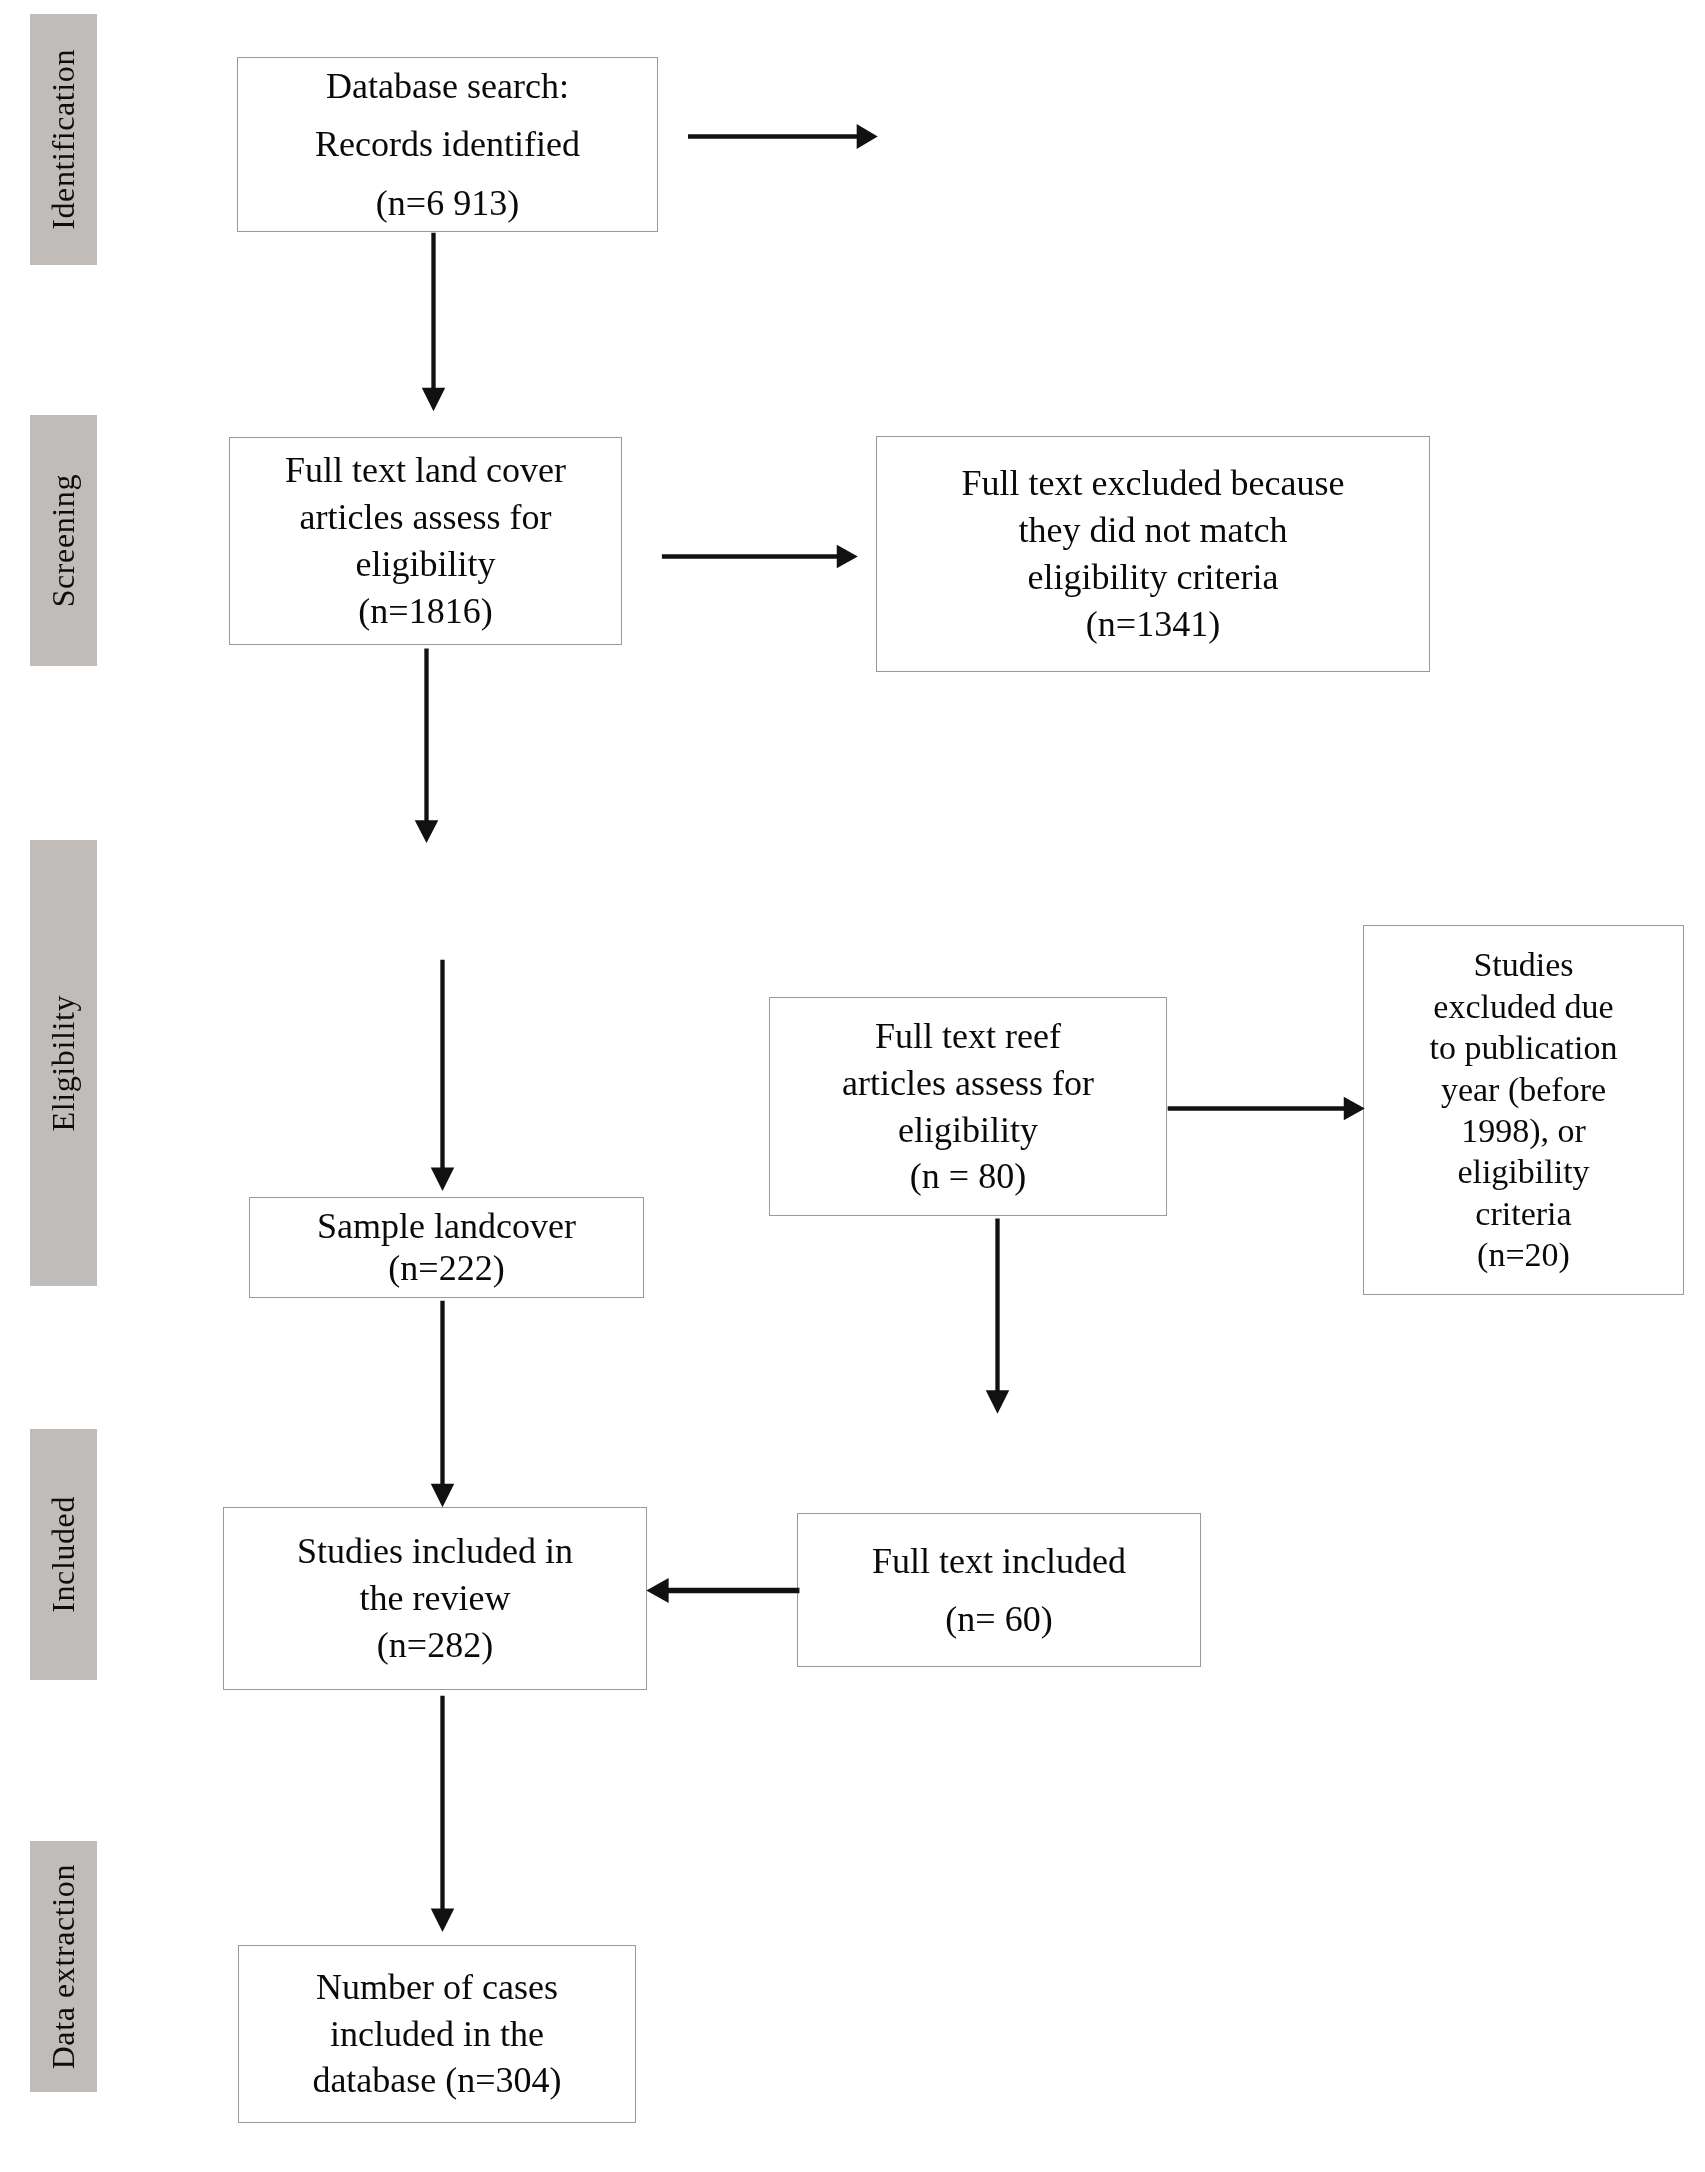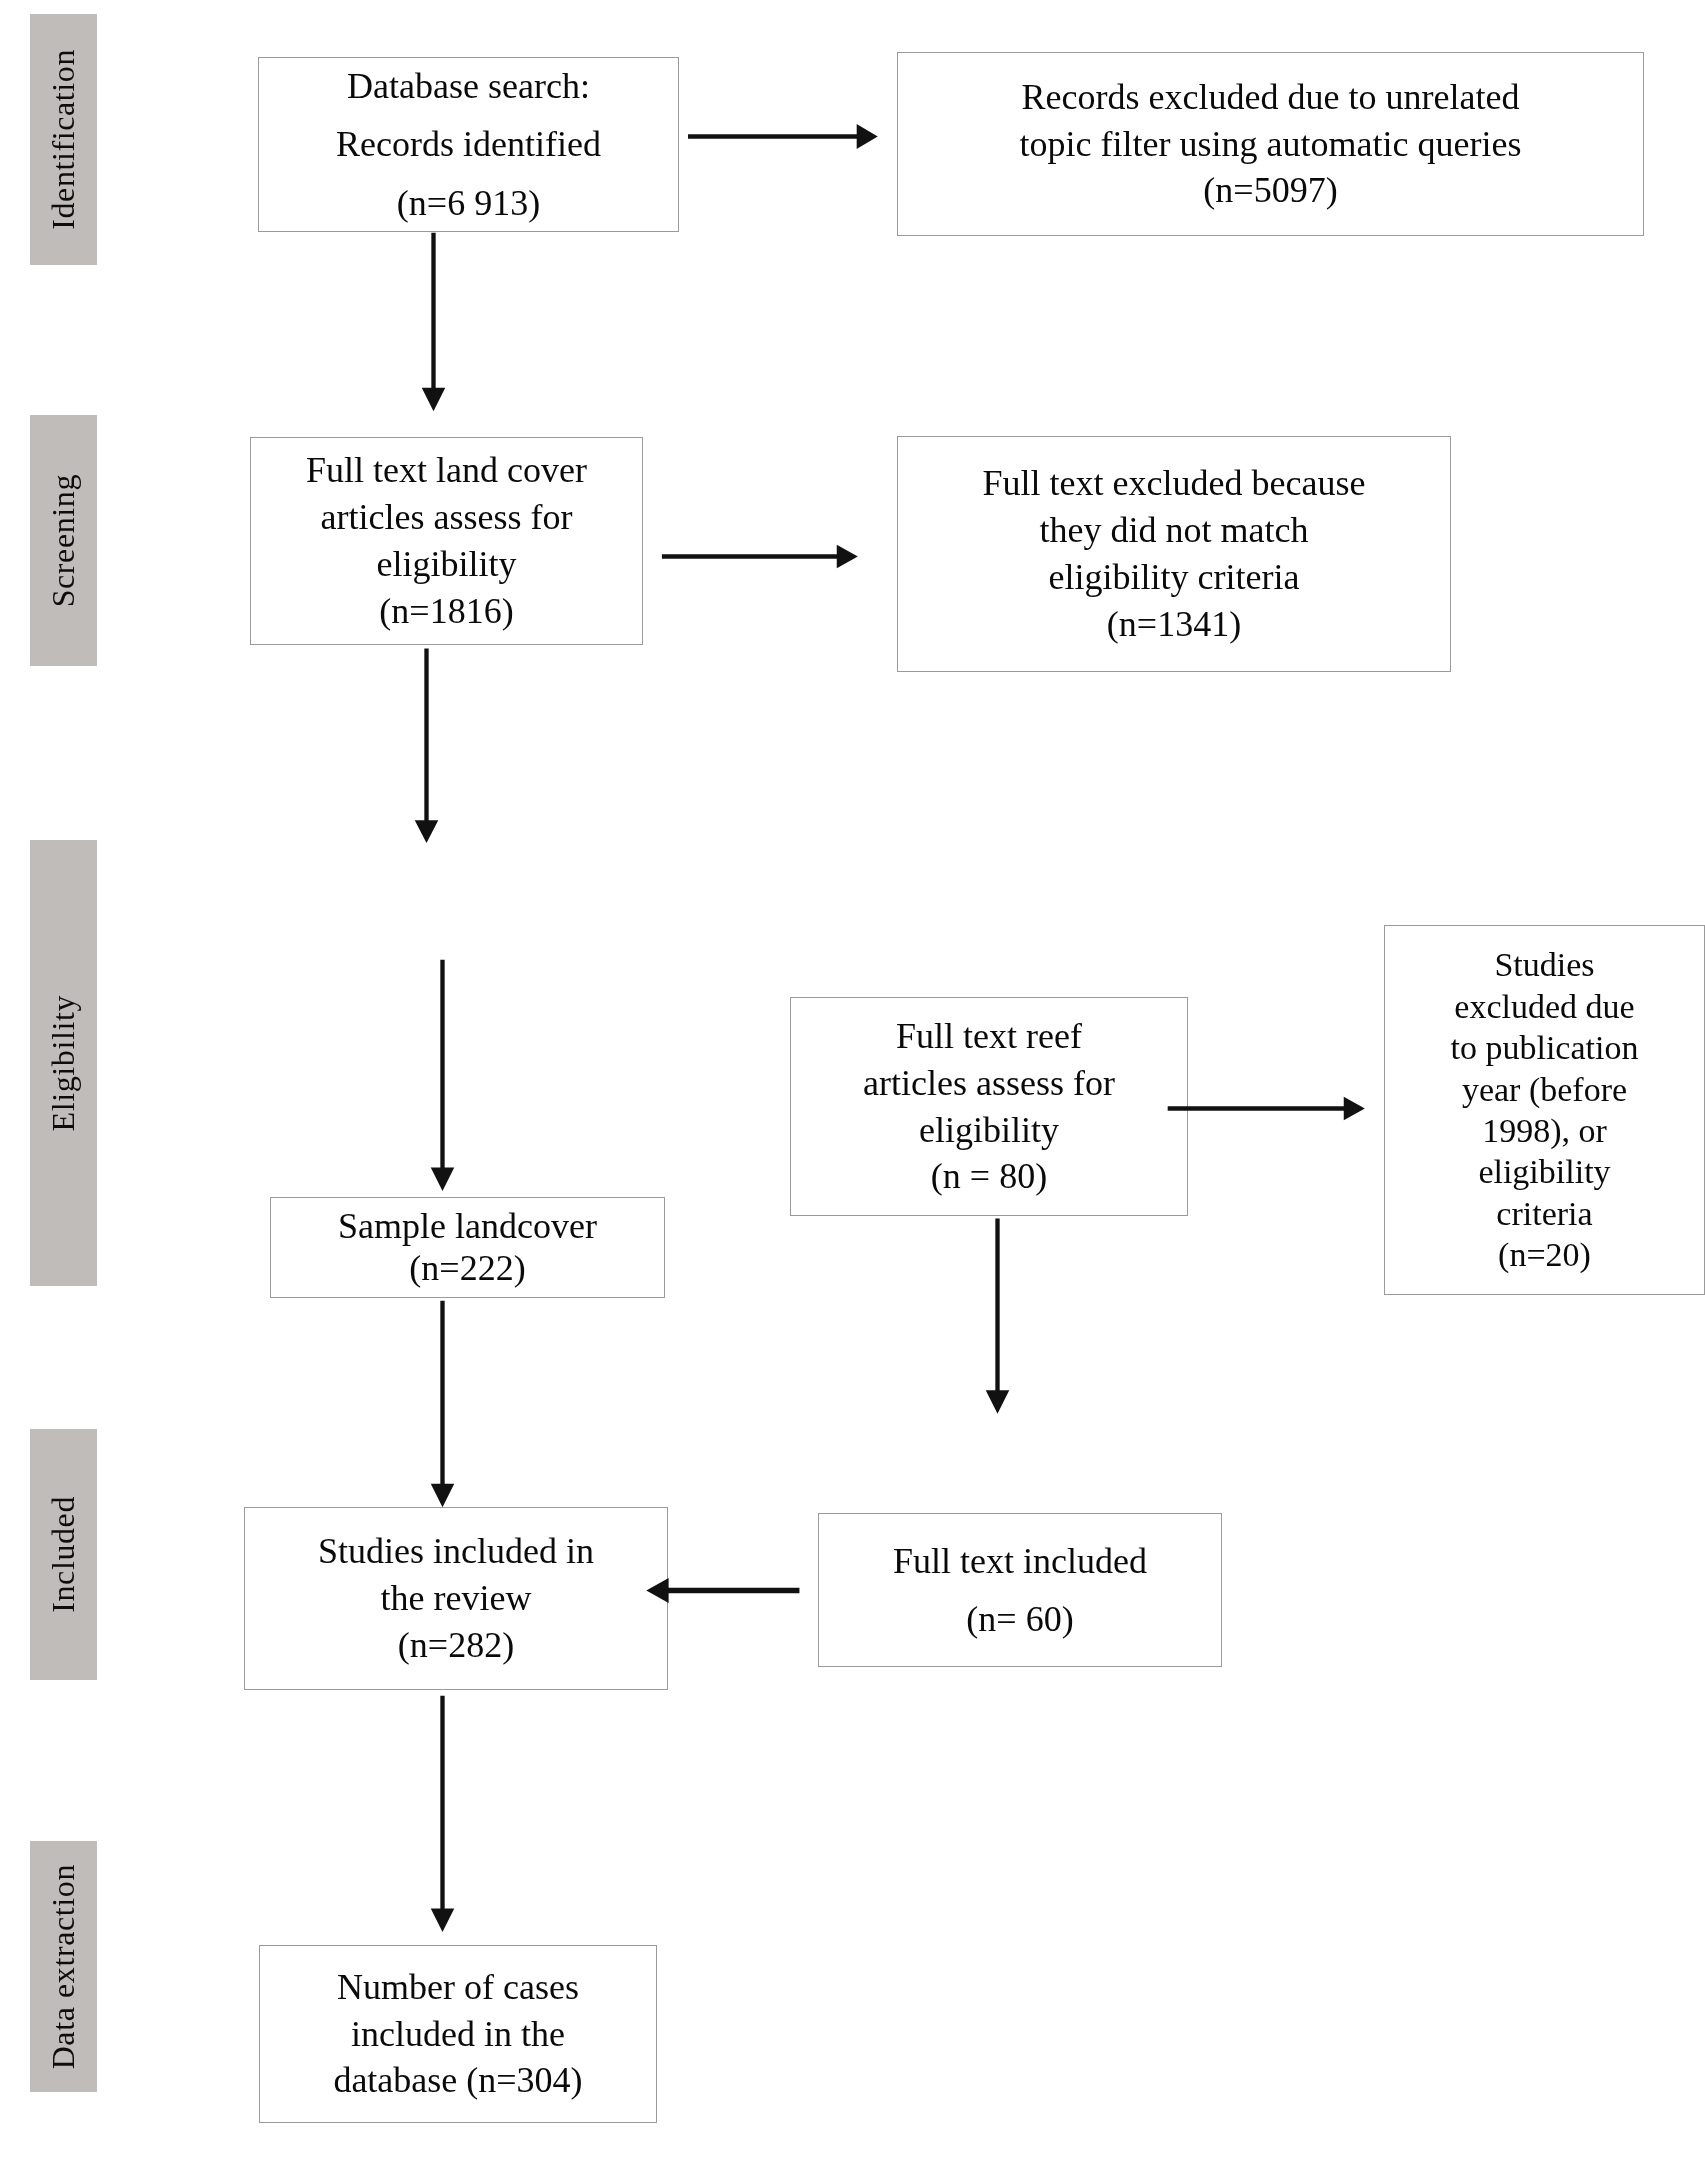--- a/index.html
+++ b/index.html
@@ -40,21 +40,20 @@
   .flow-box {
     position: absolute;
     box-sizing: border-box;
     background: #ffffff;
     border: 1.9px solid #9a9a9a;
     display: flex;
     align-items: center;
     justify-content: center;
     text-align: center;
     padding: 3.7px 6.2px;
-    margin-left: 21px;
   }
   .flow-box .box-text {
     font-size: 36px;
     line-height: 1.30;
     color: #0a0a0a;
     white-space: pre-line;
     font-family: "Liberation Serif", "DejaVu Serif", serif;
   }
   .flow-box.tight .box-text { line-height: 1.14; }
   .flow-box.loose .box-text { line-height: 1.62; }
@@ -93,25 +92,20 @@
   <div class="stage-bar" style="left:30px; top:1841px; width:67px; height:251px;">
     <span class="stage-label">Data extraction</span>
   </div>
 
   <div class="flow-box loose" style="left:237px; top:57px; width:421px; height:175px;">
     <span class="box-text">Database search:
 Records identified
 (n=6 913)</span>
   </div>
 
-  <div class="flow-box" style="left:876px; top:52px; width:747px; height:184px;">
-    <span class="box-text">Records excluded due to unrelated
-topic  filter using automatic queries
-(n=5097)</span>
-  </div>
 
   <div class="connector" style="left:684px; top:121px; width:199px; height:31px;">
     <svg width="199" height="31" viewBox="0 0 320 50">
       <line x1="6" y1="25" x2="280" y2="25" stroke="#111111" stroke-width="7"></line>
       <polygon points="278,5 312,25 278,45" fill="#111111"></polygon>
     </svg>
   </div>
 
   <div class="connector" style="left:418px; top:231px; width:31px; height:190px;">
     <svg width="31" height="190" viewBox="0 0 50 305">

